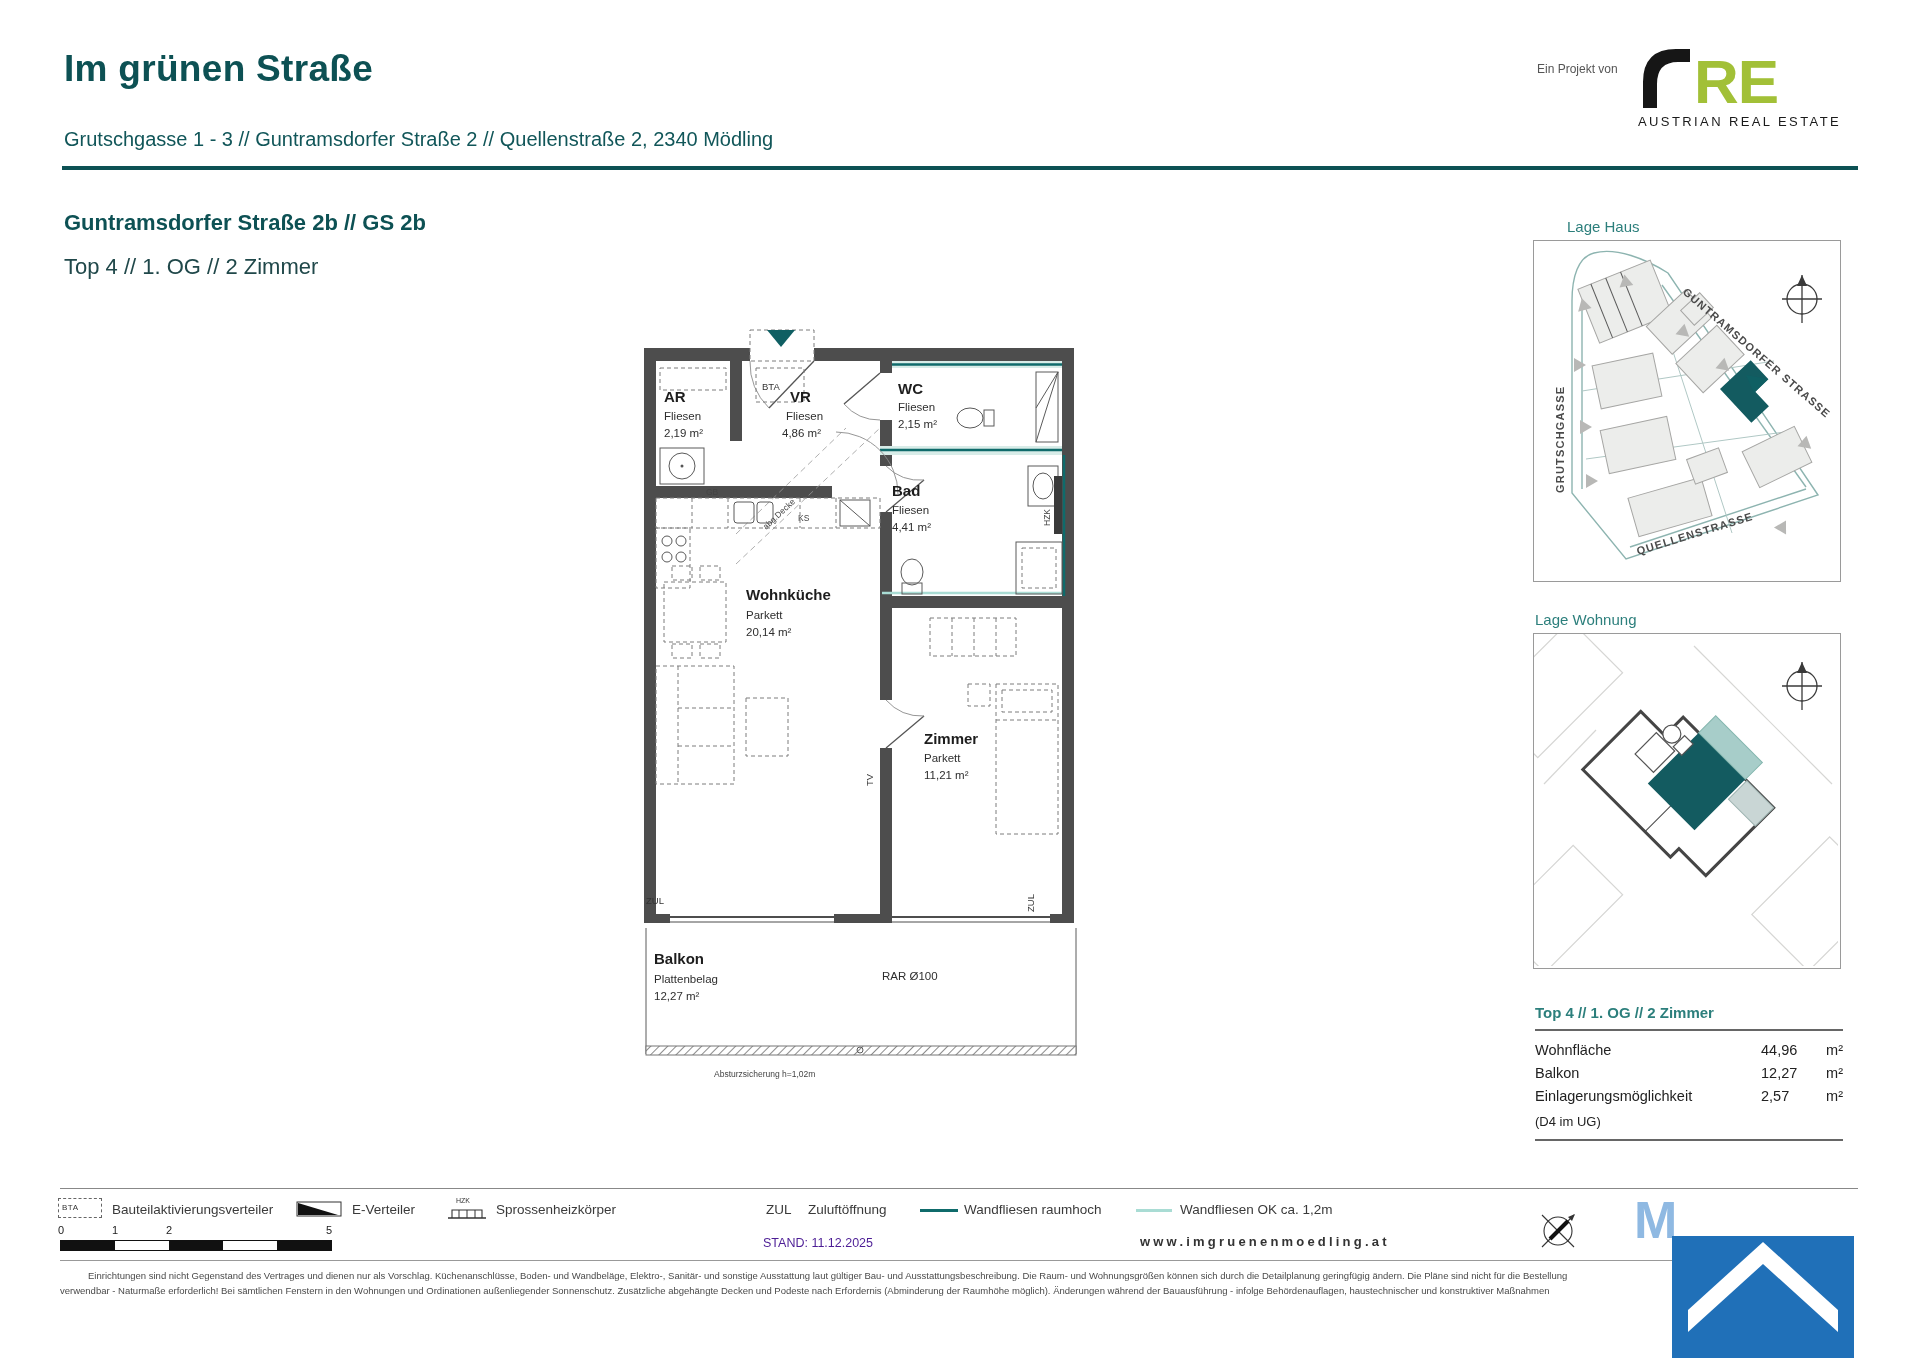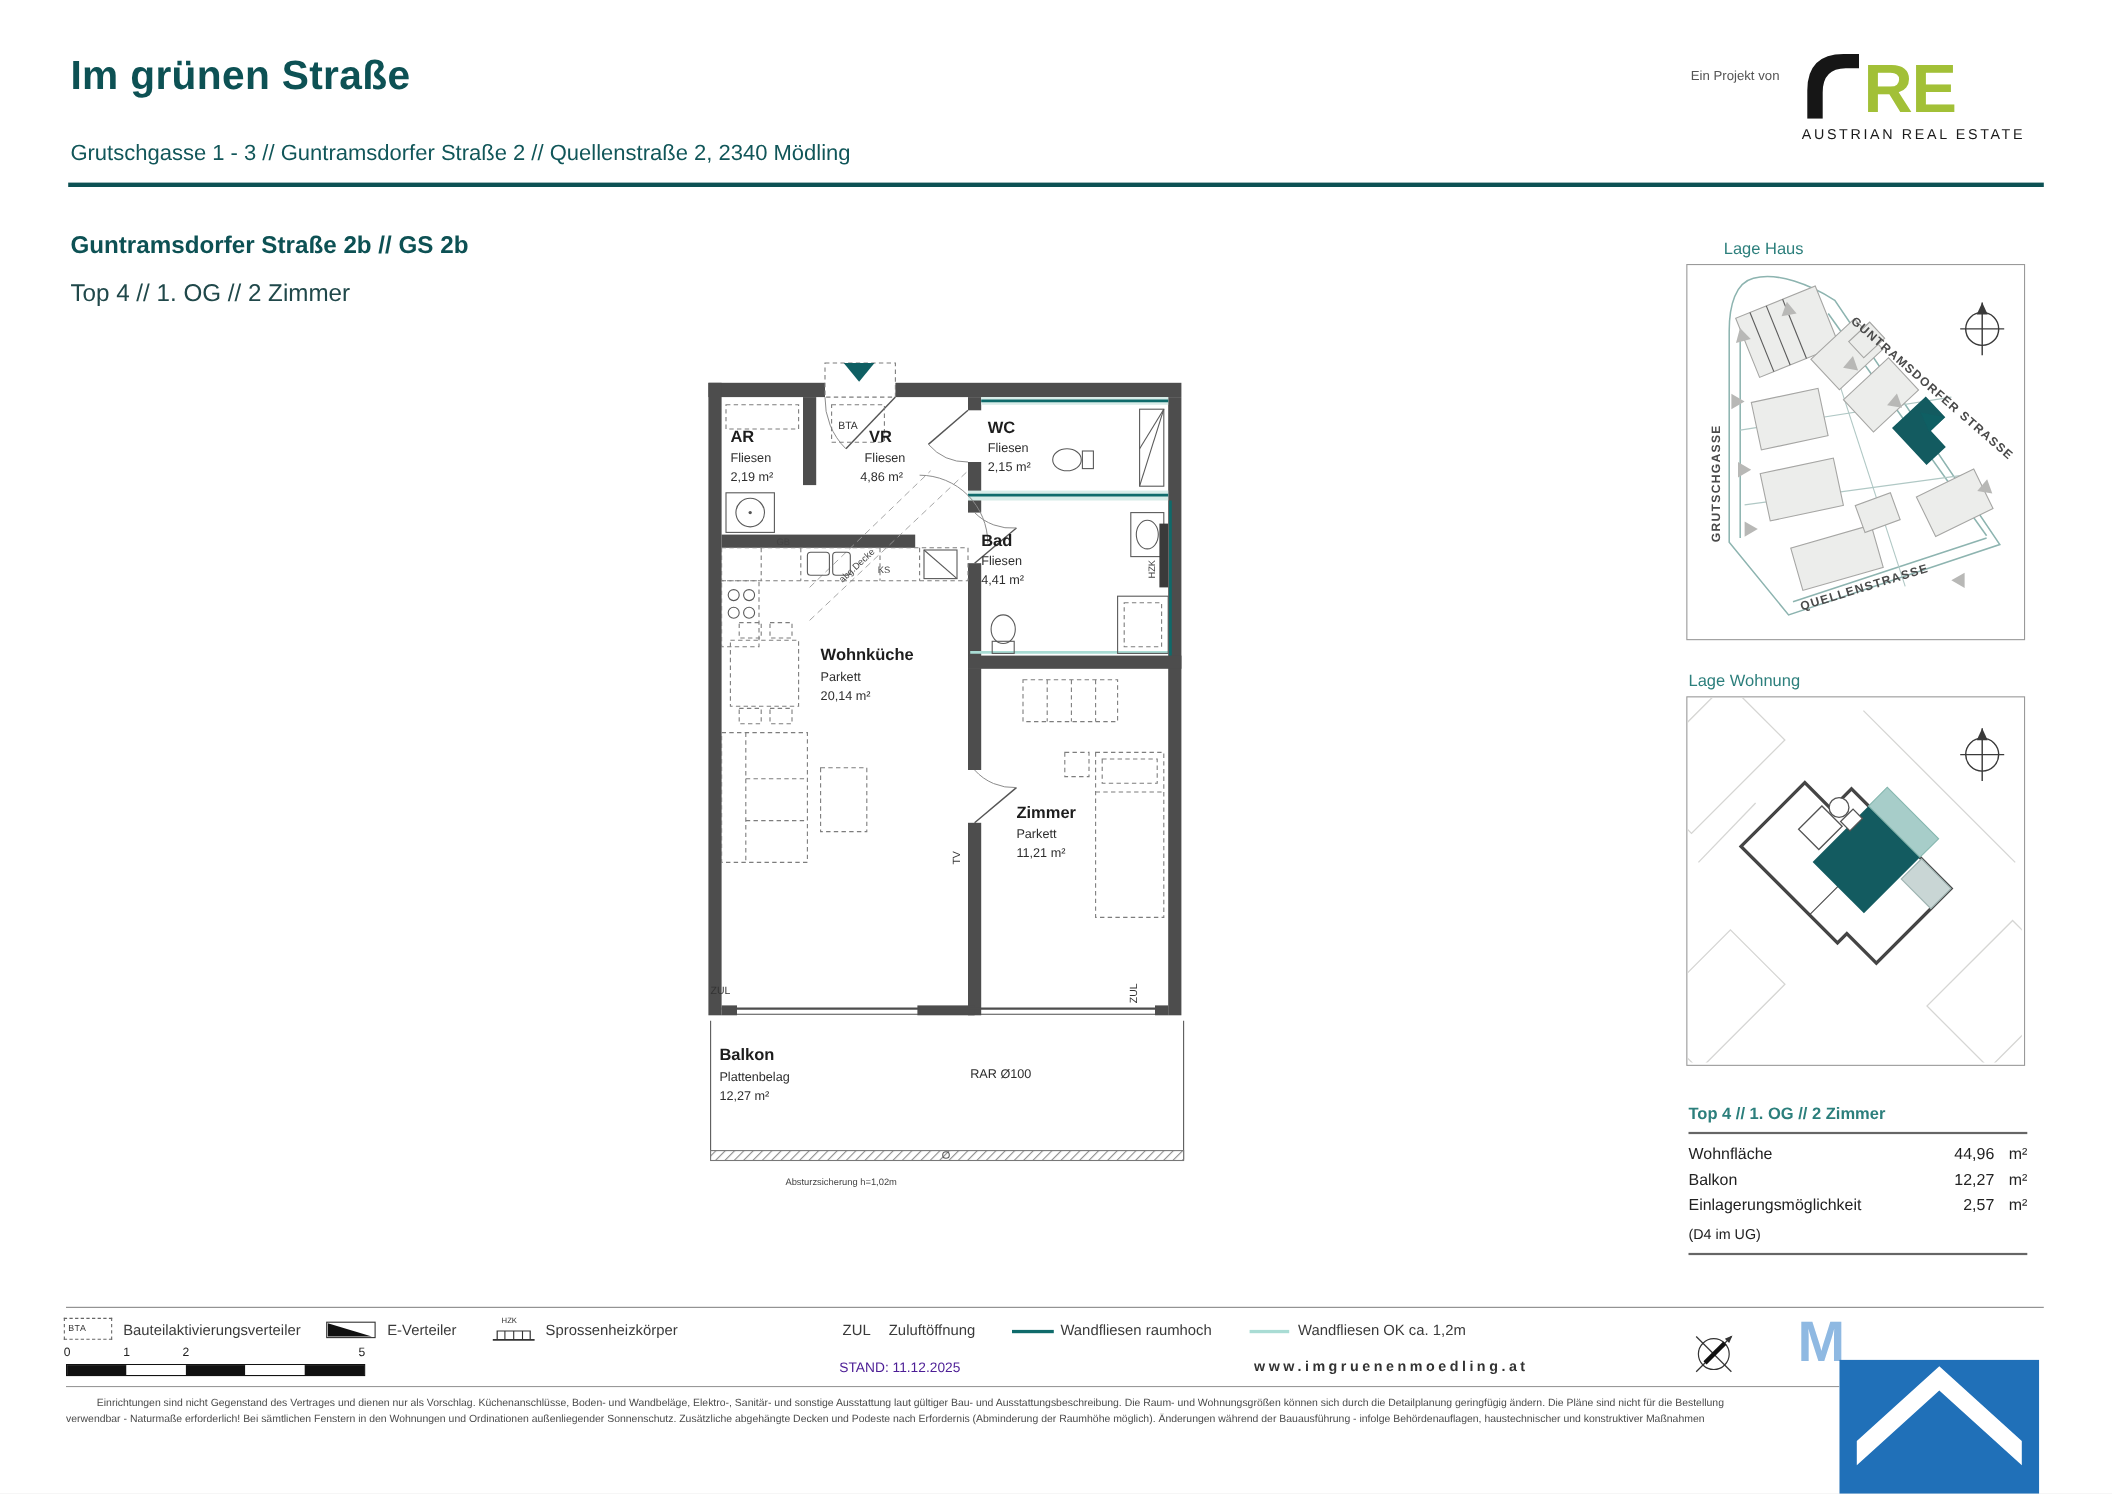--- a/index.html
+++ b/index.html
@@ -22,21 +22,21 @@
   .lh-title{left:1535px;top:218px;margin-left:32px;}
   .lh-box{left:1533px;top:240px;width:306px;height:340px;border:1px solid #9a9a9a;background:#fff;}
   .lw-title{left:1535px;top:611px;}
   .lw-box{left:1533px;top:633px;width:306px;height:334px;border:1px solid #9a9a9a;background:#fff;}
   .summary{left:1535px;top:1004px;width:308px;}
   .sum-title{font-size:15px;font-weight:600;color:#2c7f7c;padding-bottom:8px;}
   .sum-sep{border-top:2px solid #666;}
   .sum-row{display:flex;font-size:14.5px;color:#222;line-height:23px;}
   .sum-rows{padding-top:8px;}
   .sum-label{flex:1;}
-  .sum-val{width:52px;text-align:right;}
+  .sum-val{width:52px;}
   .sum-unit{width:30px;text-align:right;}
   .sum-note{font-size:13px;color:#222;padding:6px 0 10px 0;}
   
   .f-rule1{left:60px;top:1188px;width:1798px;height:1px;background:#888;}
   .f-rule2{left:60px;top:1260px;width:1612px;height:1px;background:#999;}
   .leg-label{font-size:13.5px;color:#3a3a3a;white-space:nowrap;}
   .swatch{height:3px;}
   .ticks{font-size:11px;color:#222;}
   .scalebar{left:60px;top:1240px;width:270px;height:9px;border:1px solid #111;background:#fff;}
   .seg{position:absolute;top:0;height:9px;}

